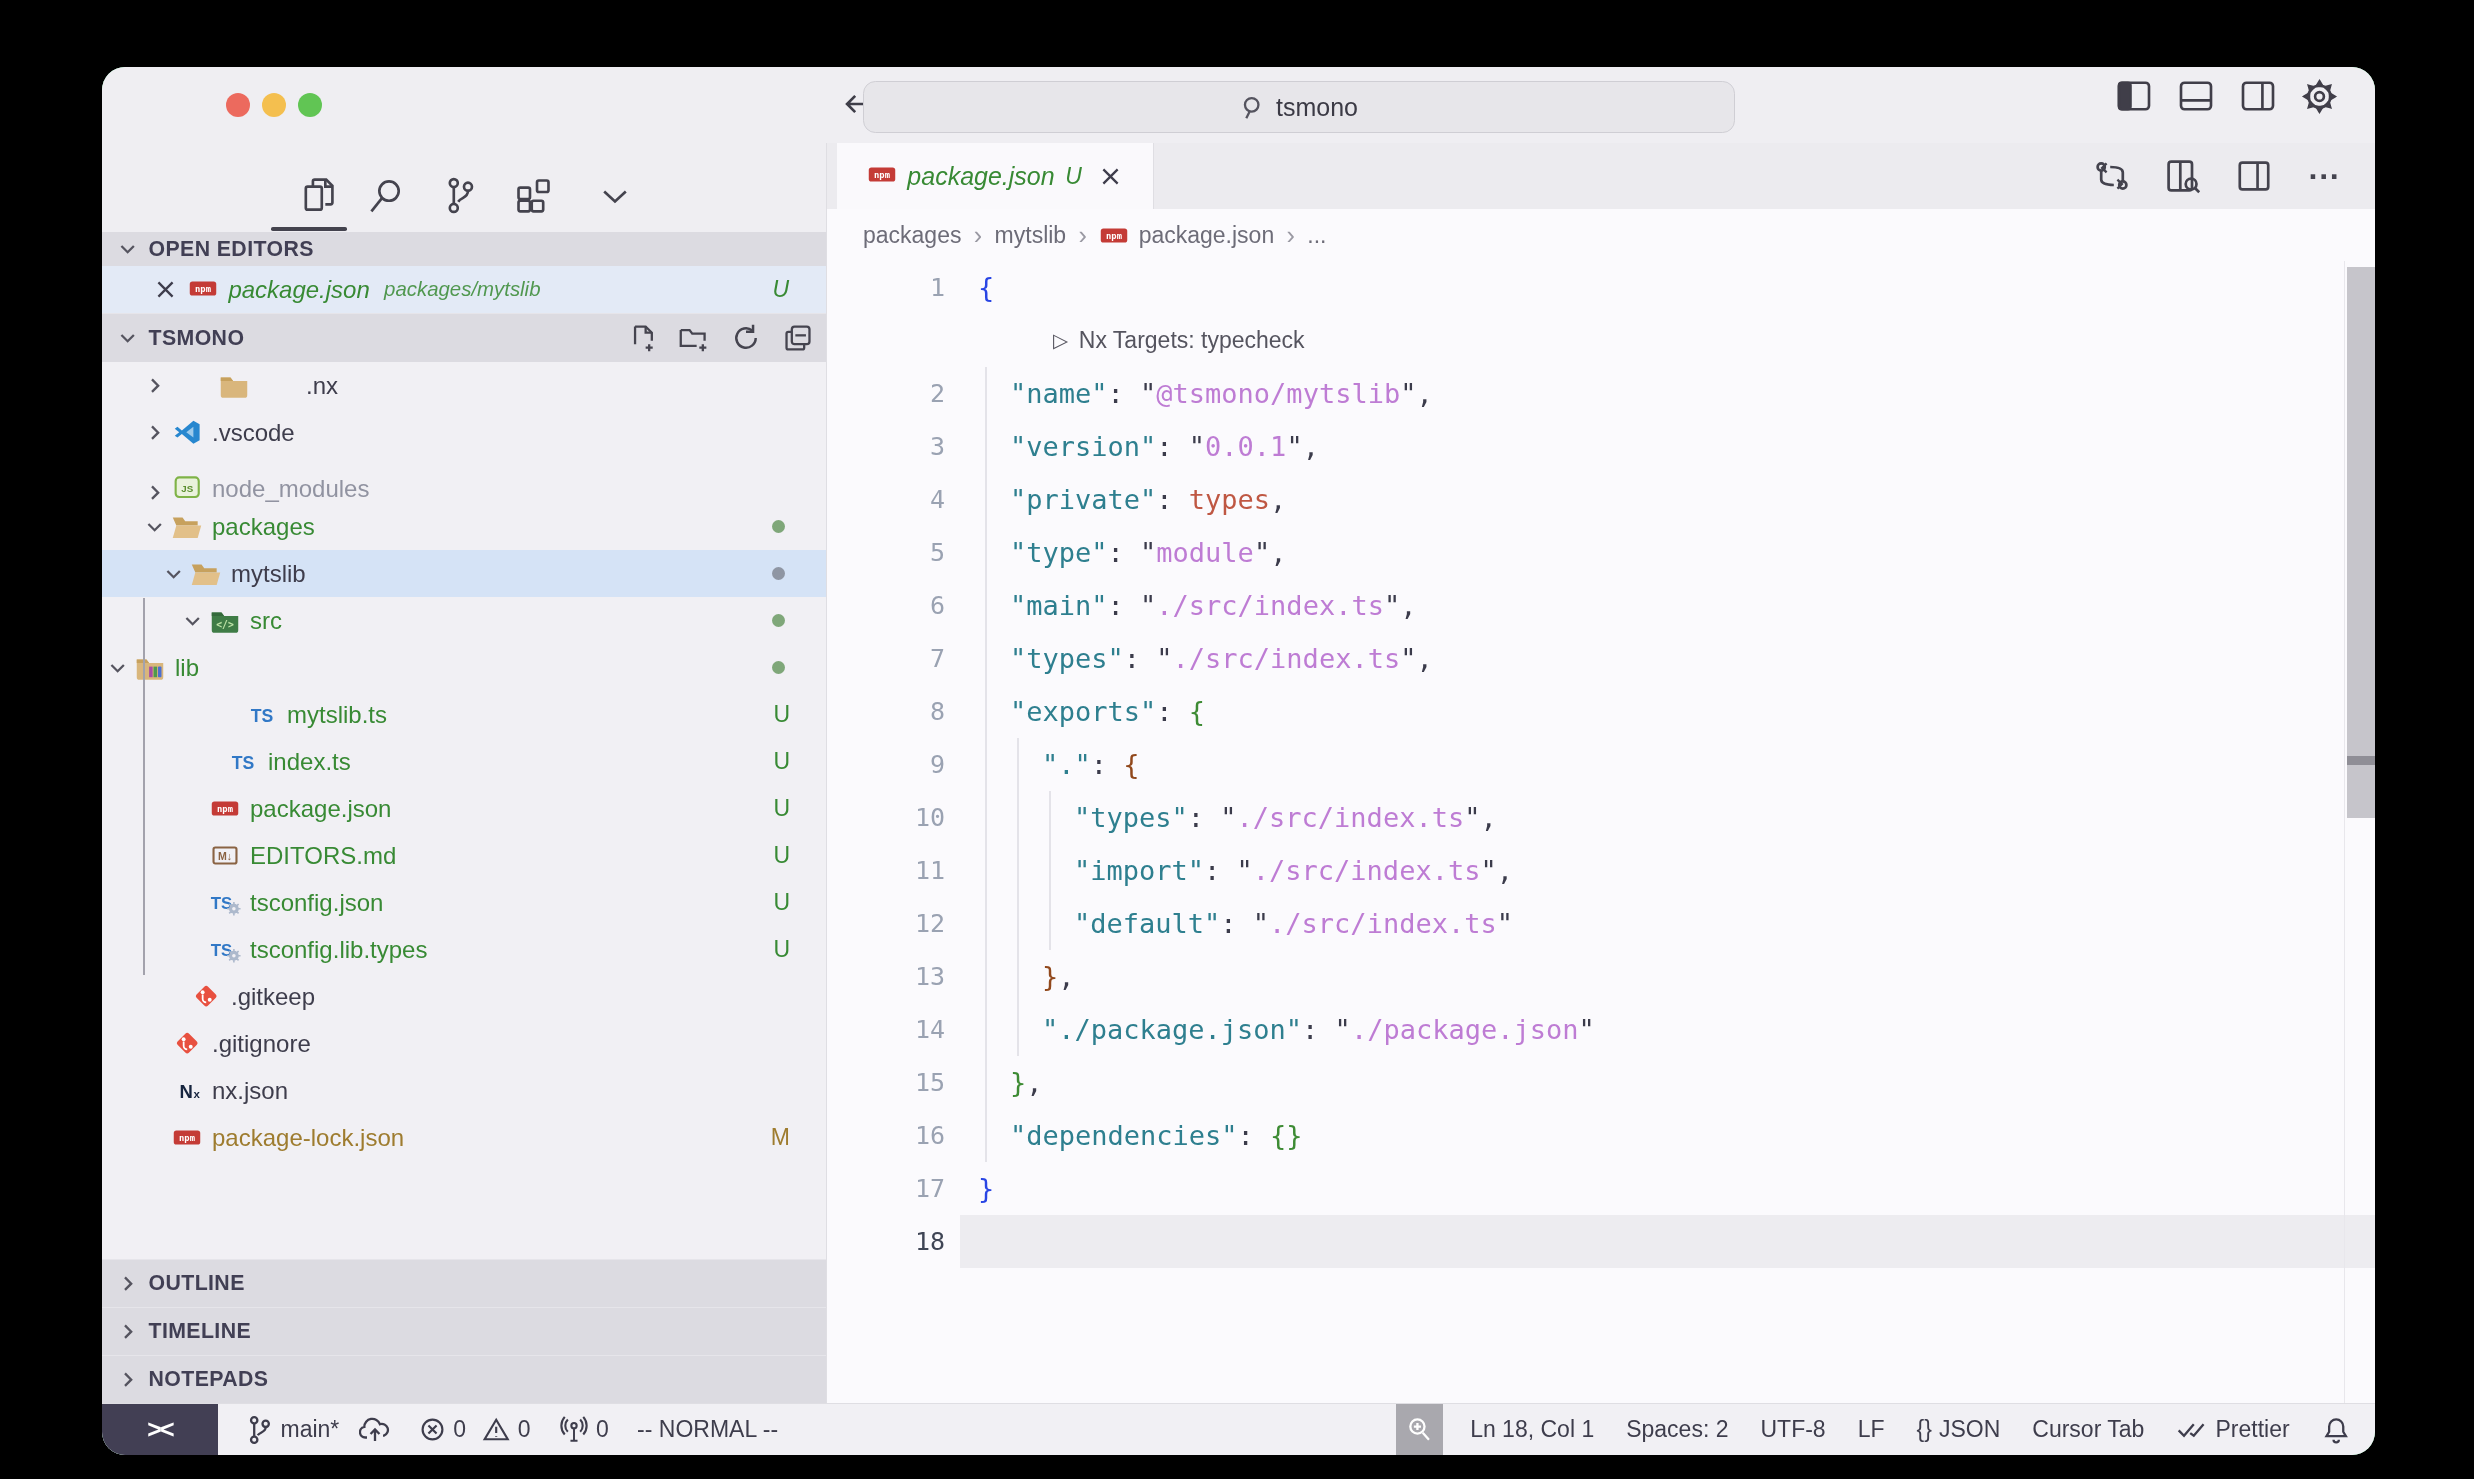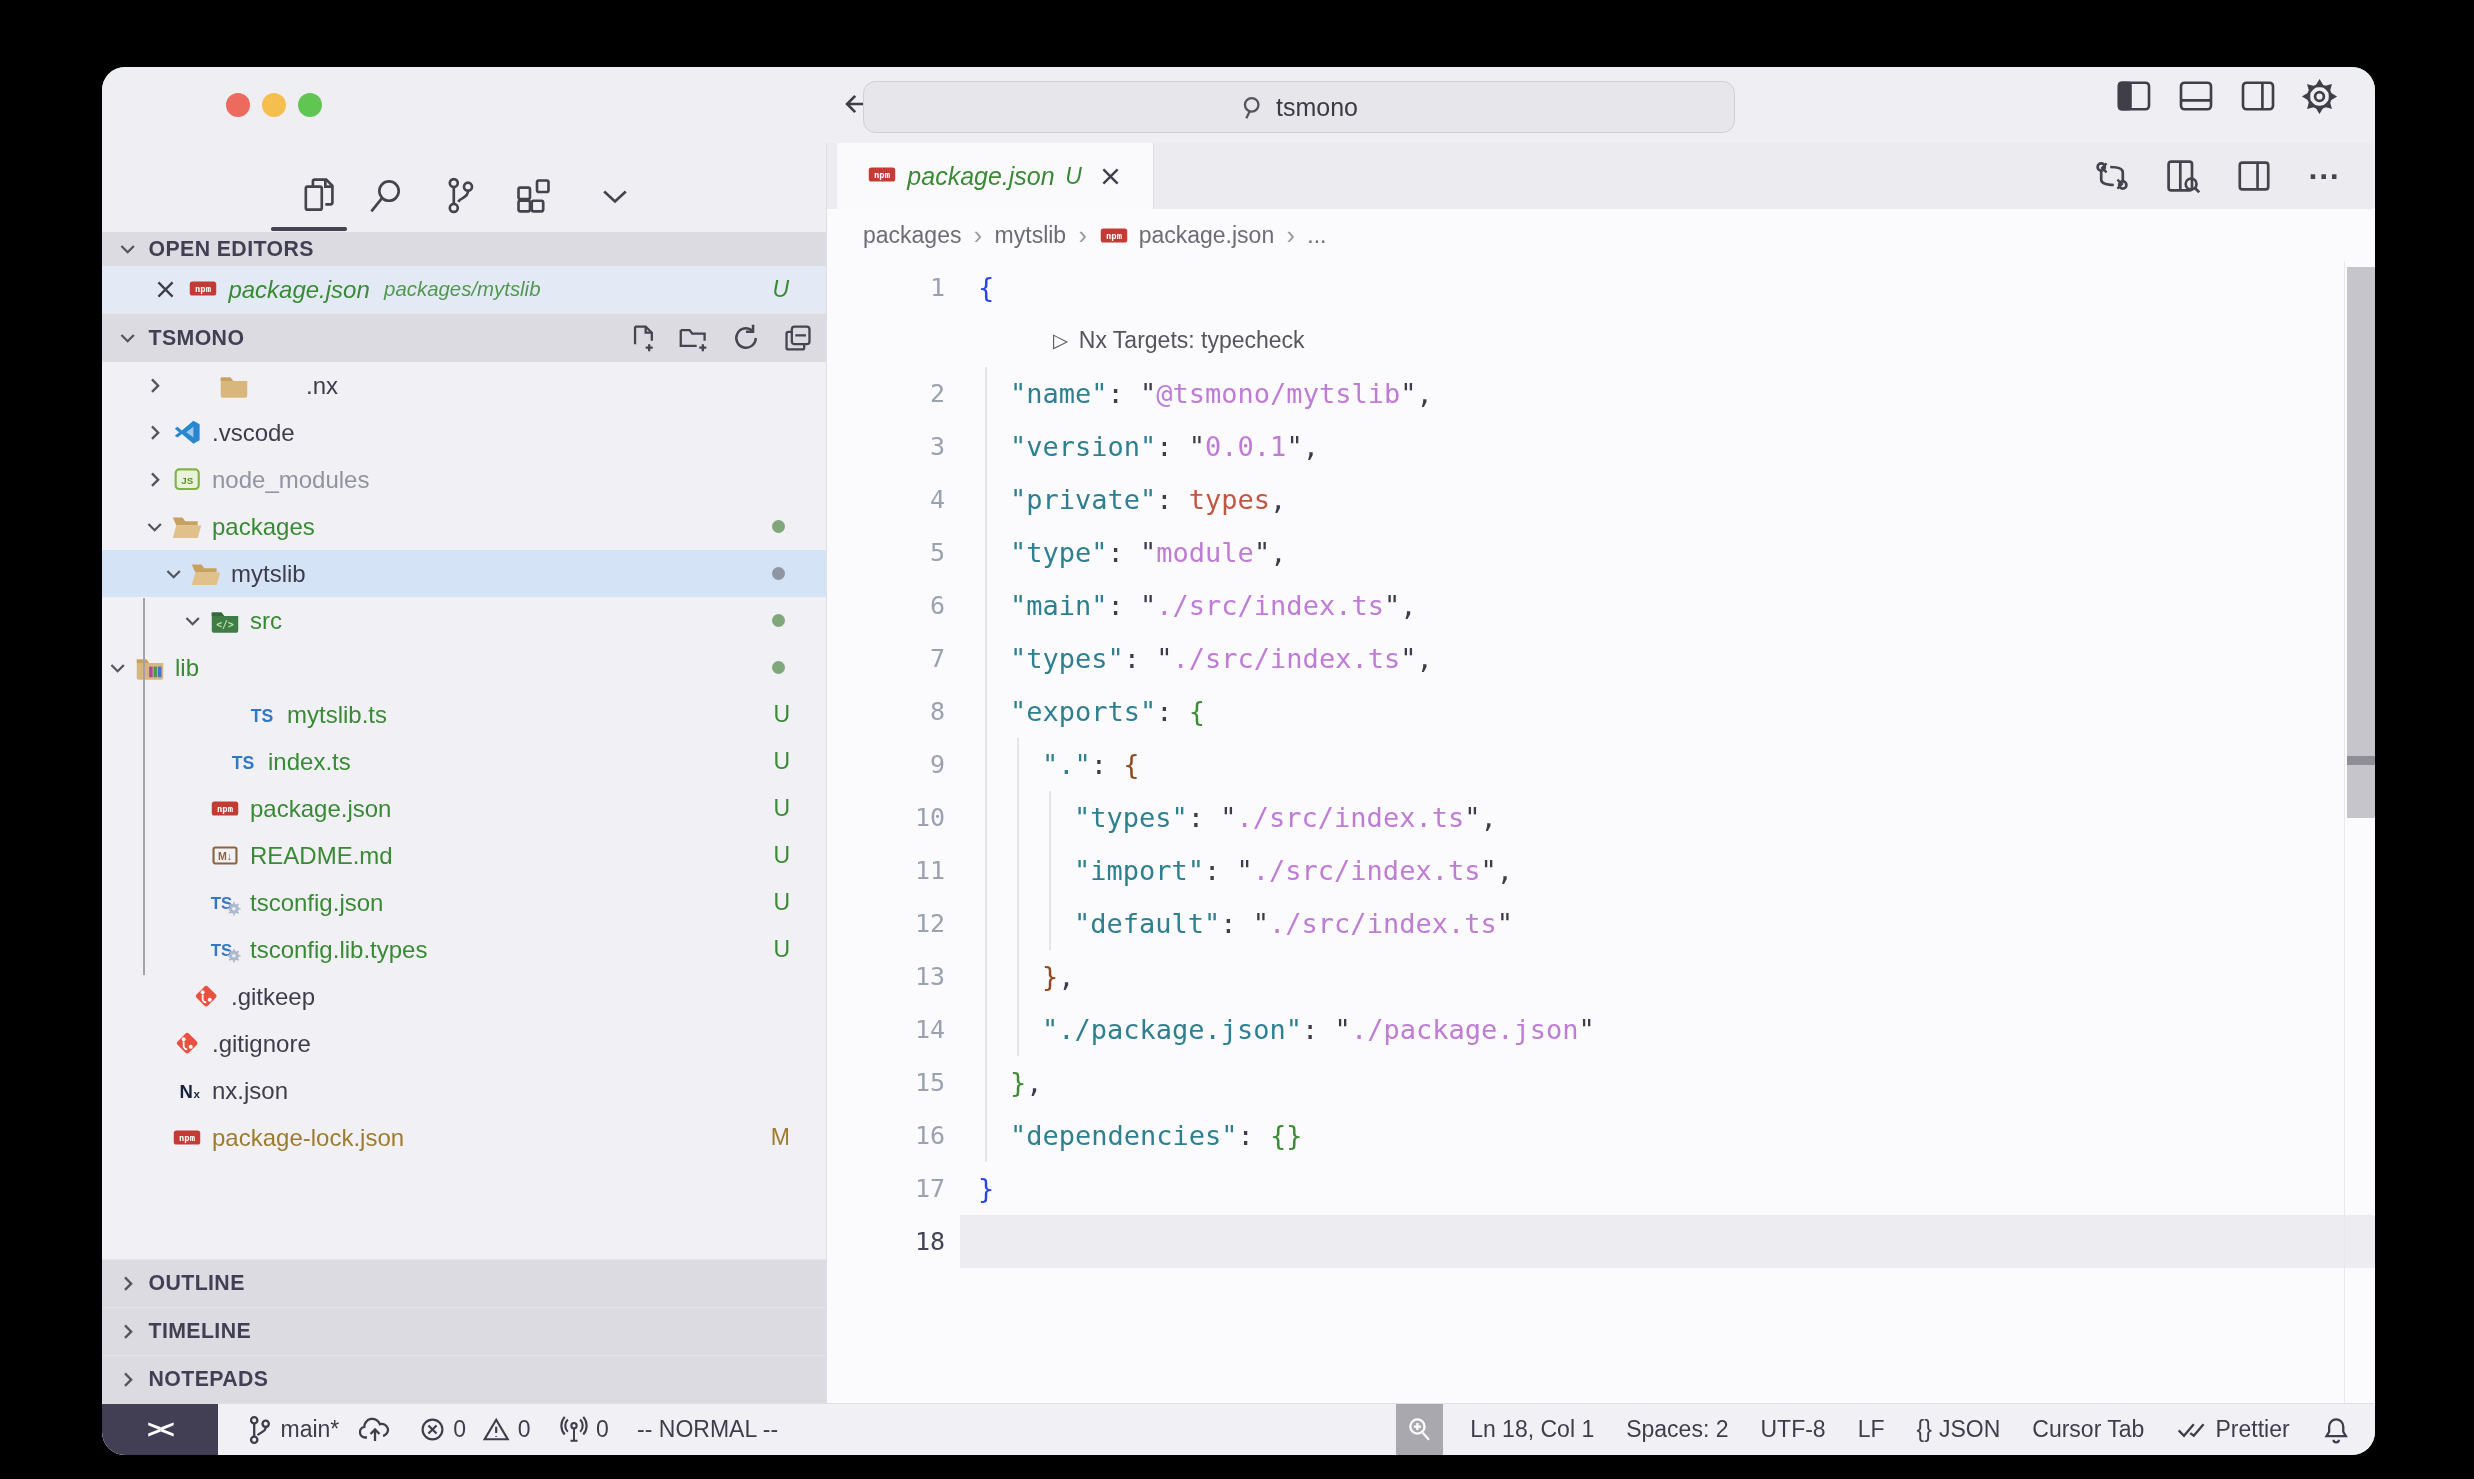--- a/index.html
+++ b/index.html
@@ -277,21 +277,21 @@
                 </svg>
               </span>
               <span class="ticon">
                 <svg width="28.4" height="28.4" viewBox="0 0 32 32">
                   <path d="M23 3 L10 14 5 10 2 12 7 16 2 20 5 22 10 18 23 29 30 25 V7 z" fill="#2787CF"></path>
                   <path d="M23 10 v12 l-8-6 z" fill="#9ECBEB"></path>
                 </svg>
               </span>
               <span class="">.vscode</span>
             </div>
-            <div class="trow" style="padding-left: 37px;">
+            <div class="trow" style="padding-left: 37px; align-items: flex-end;">
               <span class="chev">
                 <svg width="21.3" height="21.3" viewBox="0 0 24 24" fill="none" stroke="#55545F" stroke-width="2.6">
                   <path d="M9 5 l7 7 -7 7"></path>
                 </svg>
               </span>
               <span class="ticon">
                 <svg width="28.4" height="28.4" viewBox="0 0 32 32" style="font-size:27px">
                   <rect x="3" y="5" width="26" height="22" rx="4" fill="#EAF2DC" stroke="#7FB347" stroke-width="2.4"></rect>
                   <text x="16" y="21" font-size="11" font-weight="bold" fill="#5B8E2E" text-anchor="middle" font-family="sans-serif">JS</text>
                 </svg>
@@ -394,21 +394,21 @@
               <span class="tbadge c-untracked">U</span>
             </div>
             <div class="trow" style="padding-left: 75px;">
               <span class="chev"></span>
               <span class="ticon">
                 <svg width="30" height="27" viewBox="0 0 34 30" style="font-size:27px">
                   <rect x="4" y="6" width="26" height="18" rx="2" fill="none" stroke="#8A6343" stroke-width="2.4"></rect>
                   <text x="17" y="20.5" font-size="12" font-weight="bold" fill="#8A6343" text-anchor="middle" font-family="sans-serif">M↓</text>
                 </svg>
               </span>
-              <span class="c-untracked">README.md</span>
+              <span class="c-untracked">EDITORS.md</span>
               <span class="tbadge c-untracked">U</span>
             </div>
             <div class="trow" style="padding-left: 75px;">
               <span class="chev"></span>
               <span class="ticon">
                 <svg width="32" height="27" viewBox="0 0 36 30" style="font-size:27px">
                   <text x="14" y="22" font-size="19" font-weight="bold" fill="#3178C6" text-anchor="middle" font-family="sans-serif">TS</text>
                   <circle cx="28" cy="22" r="5.5" fill="#ADB9CC"></circle>
                   <circle cx="28" cy="22" r="2" fill="#F1F0F4"></circle>
                   <path d="M28 14.5 v3 M28 26.5 v3 M20.5 22 h3 M32.5 22 h3 M22.7 16.7 l2.1 2.1 M31.2 25.2 l2.1 2.1 M33.3 16.7 l-2.1 2.1 M24.8 25.2 l-2.1 2.1" stroke="#ADB9CC" stroke-width="1.8"></path>

